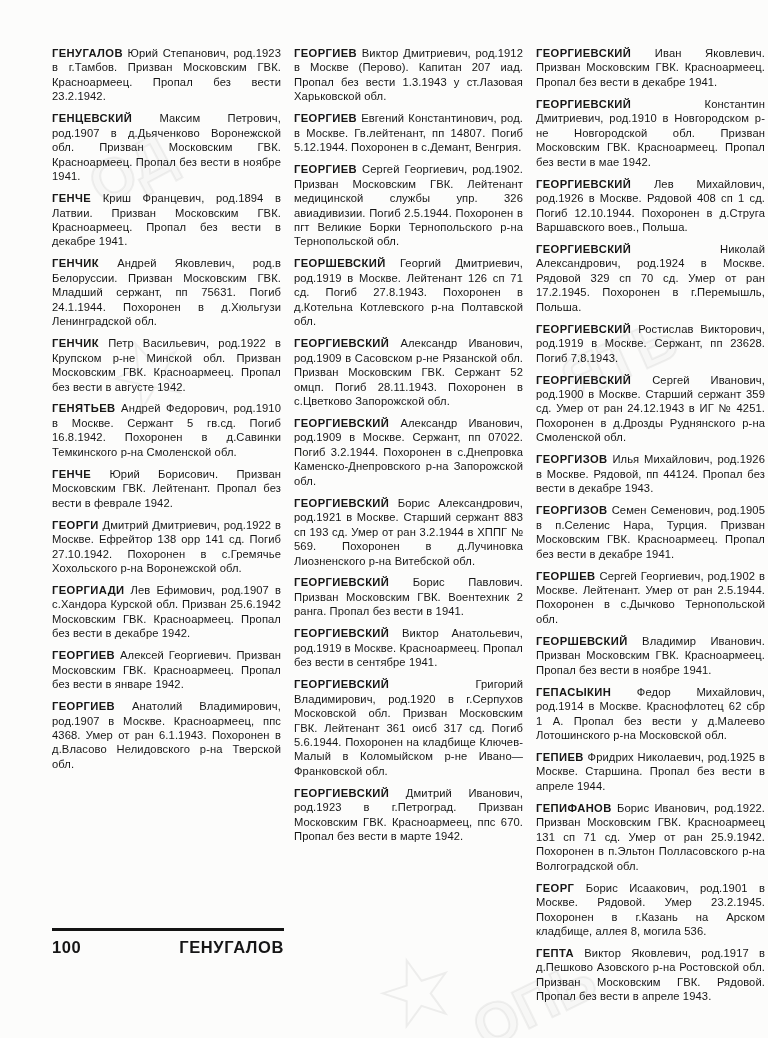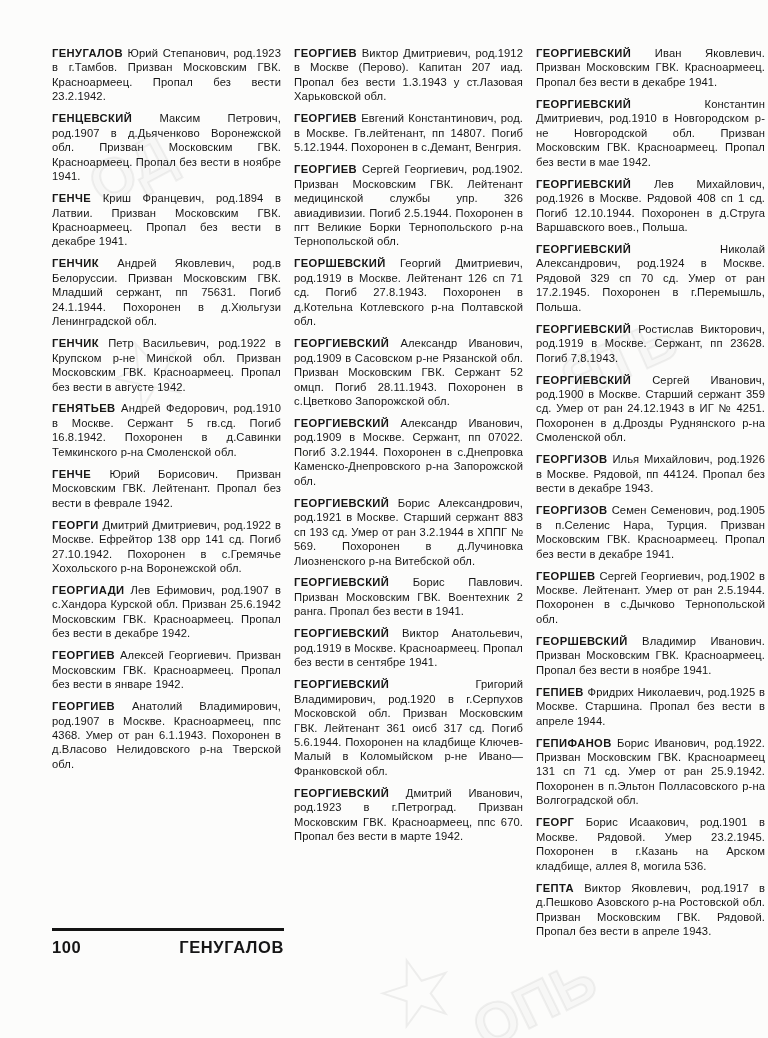--- a/index.html
+++ b/index.html
@@ -117,20 +117,21 @@
         <p class="entry"><b>ГЕОРГИЕВСКИЙ</b> Иван Яковлевич. Призван Московским ГВК. Красноармеец. Пропал без вести в декабре 1941.</p>
         <p class="entry"><b>ГЕОРГИЕВСКИЙ</b> Константин Дмитриевич, род.1910 в Новгородском р-не Новгородской обл. Призван Московским ГВК. Красноармеец. Пропал без вести в мае 1942.</p>
         <p class="entry"><b>ГЕОРГИЕВСКИЙ</b> Лев Михайлович, род.1926 в Москве. Рядовой 408 сп 1 сд. Погиб 12.10.1944. Похоронен в д.Струга Варшавского воев., Польша.</p>
         <p class="entry"><b>ГЕОРГИЕВСКИЙ</b> Николай Александрович, род.1924 в Москве. Рядовой 329 сп 70 сд. Умер от ран 17.2.1945. Похоронен в г.Перемышль, Польша.</p>
         <p class="entry"><b>ГЕОРГИЕВСКИЙ</b> Ростислав Викторович, род.1919 в Москве. Сержант, пп 23628. Погиб 7.8.1943.</p>
         <p class="entry"><b>ГЕОРГИЕВСКИЙ</b> Сергей Иванович, род.1900 в Москве. Старший сержант 359 сд. Умер от ран 24.12.1943 в ИГ № 4251. Похоронен в д.Дрозды Руднянского р-на Смоленской обл.</p>
         <p class="entry"><b>ГЕОРГИЗОВ</b> Илья Михайлович, род.1926 в Москве. Рядовой, пп 44124. Пропал без вести в декабре 1943.</p>
         <p class="entry"><b>ГЕОРГИЗОВ</b> Семен Семенович, род.1905 в п.Селенис Нара, Турция. Призван Московским ГВК. Красноармеец. Пропал без вести в декабре 1941.</p>
         <p class="entry"><b>ГЕОРШЕВ</b> Сергей Георгиевич, род.1902 в Москве. Лейтенант. Умер от ран 2.5.1944. Похоронен в с.Дычково Тернопольской обл.</p>
         <p class="entry"><b>ГЕОРШЕВСКИЙ</b> Владимир Иванович. Призван Московским ГВК. Красноармеец. Пропал без вести в ноябре 1941.</p>
+        <p class="entry"><b>ГЕПАСЫКИН</b> Федор Михайлович, род.1914 в Москве. Краснофлотец 62 сбр 1 А. Пропал без вести у д.Малеево Лотошинского р-на Московской обл.</p>
         <p class="entry"><b>ГЕПИЕВ</b> Фридрих Николаевич, род.1925 в Москве. Старшина. Пропал без вести в апреле 1944.</p>
         <p class="entry"><b>ГЕПИФАНОВ</b> Борис Иванович, род.1922. Призван Московским ГВК. Красноармеец 131 сп 71 сд. Умер от ран 25.9.1942. Похоронен в п.Эльтон Полласовского р-на Волгоградской обл.</p>
         <p class="entry"><b>ГЕОРГ</b> Борис Исаакович, род.1901 в Москве. Рядовой. Умер 23.2.1945. Похоронен в г.Казань на Арском кладбище, аллея 8, могила 536.</p>
         <p class="entry"><b>ГЕПТА</b> Виктор Яковлевич, род.1917 в д.Пешково Азовского р-на Ростовской обл. Призван Московским ГВК. Рядовой. Пропал без вести в апреле 1943.</p>
       </div>
   </div>
 
   <div class="footer">
     <span>100</span>
     <span>ГЕНУГАЛОВ</span>

